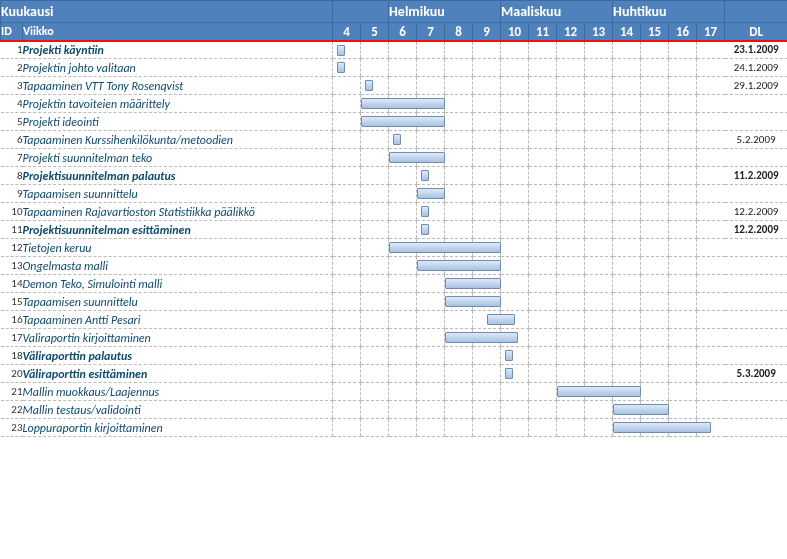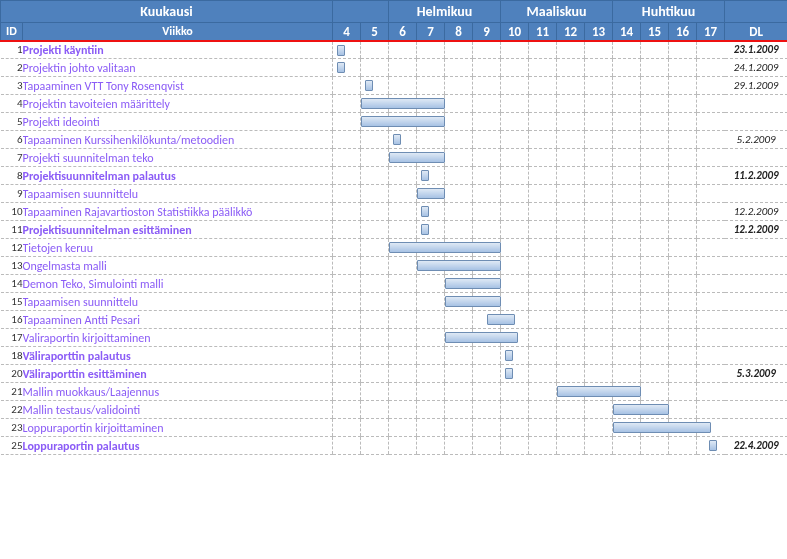--- a/index.html
+++ b/index.html
@@ -1,26 +1,26 @@
 <!DOCTYPE html>
 <html><head>
 <meta charset="utf-8">
 <style>
   * { box-sizing: border-box; margin: 0; padding: 0; }
   body { font-family: Calibri, Arial, sans-serif; font-size: 12px; background: #fff; width: 787px; }
   .table { border-collapse: collapse; width: 787px; table-layout: fixed; }
   .table th, .table td { height: 18px; padding: 0; }
-  .hdr-row th { background: #4f81bd; color: #fff; font-weight: bold; border: 1px solid #3b6aa0; text-align: center; }
+  .hdr-row th { background: #4f81bd; color: #fff; font-weight: bold; border: 1px solid #3b6aa0; }
   .hdr-row.big th { height: 22px; font-size: 14px; }
   .month-start { border-left: 1px solid #fff !important; }
   .hdr-label { text-align: left; padding-left: 6px; }
   .hdr-num { text-align: center; font-size: 13px; }
   .id-col { text-align: right; padding-right: 4px; color: #333; font-size: 11px; }
-  .name-col { text-align: left; padding-left: 2px; color: #8b5cf6; font-size: 12px; white-space: nowrap; overflow: hidden; }
-  .dl-col { text-align: center; color: #222; font-size: 11px; white-space: nowrap; font-style: italic; }
+  .name-col { text-align: left; padding-left: 2px; color: #0c4a6e; font-size: 12px; white-space: nowrap; overflow: hidden; font-style: italic; }
+  .dl-col { text-align: center; color: #222; font-size: 11px; white-space: nowrap; }
   .bold { font-weight: bold; }
   .red-sep td { border-top: 2px solid #e11; }
   .body-row td { border-bottom: 1px dashed #bbb; }
   .body-row td.grid-start { border-left: 1px dashed #bbb; }
   .body-row td.id-col, .body-row td.name-col, .body-row td.dl-col { border-bottom: 1px dashed #bbb; }
   .bar-cell { position: relative; }
   .bar {
     position: absolute;
     height: 11px;
     top: 3px;
@@ -538,35 +538,14 @@
         <td class="bar-cell grid-start"></td>
         <td class="bar-cell grid-start"></td>
         <td class="bar-cell grid-start">
           <div class="bar" style="left: 0px; width: 98px;"></div>
         </td>
         <td class="bar-cell grid-start"></td>
         <td class="bar-cell grid-start"></td>
         <td class="bar-cell grid-start"></td>
         <td class="dl-col"></td>
       </tr>
-      <tr class="body-row">
-        <td class="id-col">25</td>
-        <td class="name-col bold">Loppuraportin palautus</td>
-        <td class="bar-cell grid-start"></td>
-        <td class="bar-cell grid-start"></td>
-        <td class="bar-cell grid-start"></td>
-        <td class="bar-cell grid-start"></td>
-        <td class="bar-cell grid-start"></td>
-        <td class="bar-cell grid-start"></td>
-        <td class="bar-cell grid-start"></td>
-        <td class="bar-cell grid-start"></td>
-        <td class="bar-cell grid-start"></td>
-        <td class="bar-cell grid-start"></td>
-        <td class="bar-cell grid-start"></td>
-        <td class="bar-cell grid-start"></td>
-        <td class="bar-cell grid-start"></td>
-        <td class="bar-cell grid-start">
-          <div class="bar small" style="left: 12.4px;"></div>
-        </td>
-        <td class="dl-col bold">22.4.2009</td>
-      </tr>
     </tbody>
 </table>
 
 </body></html>

